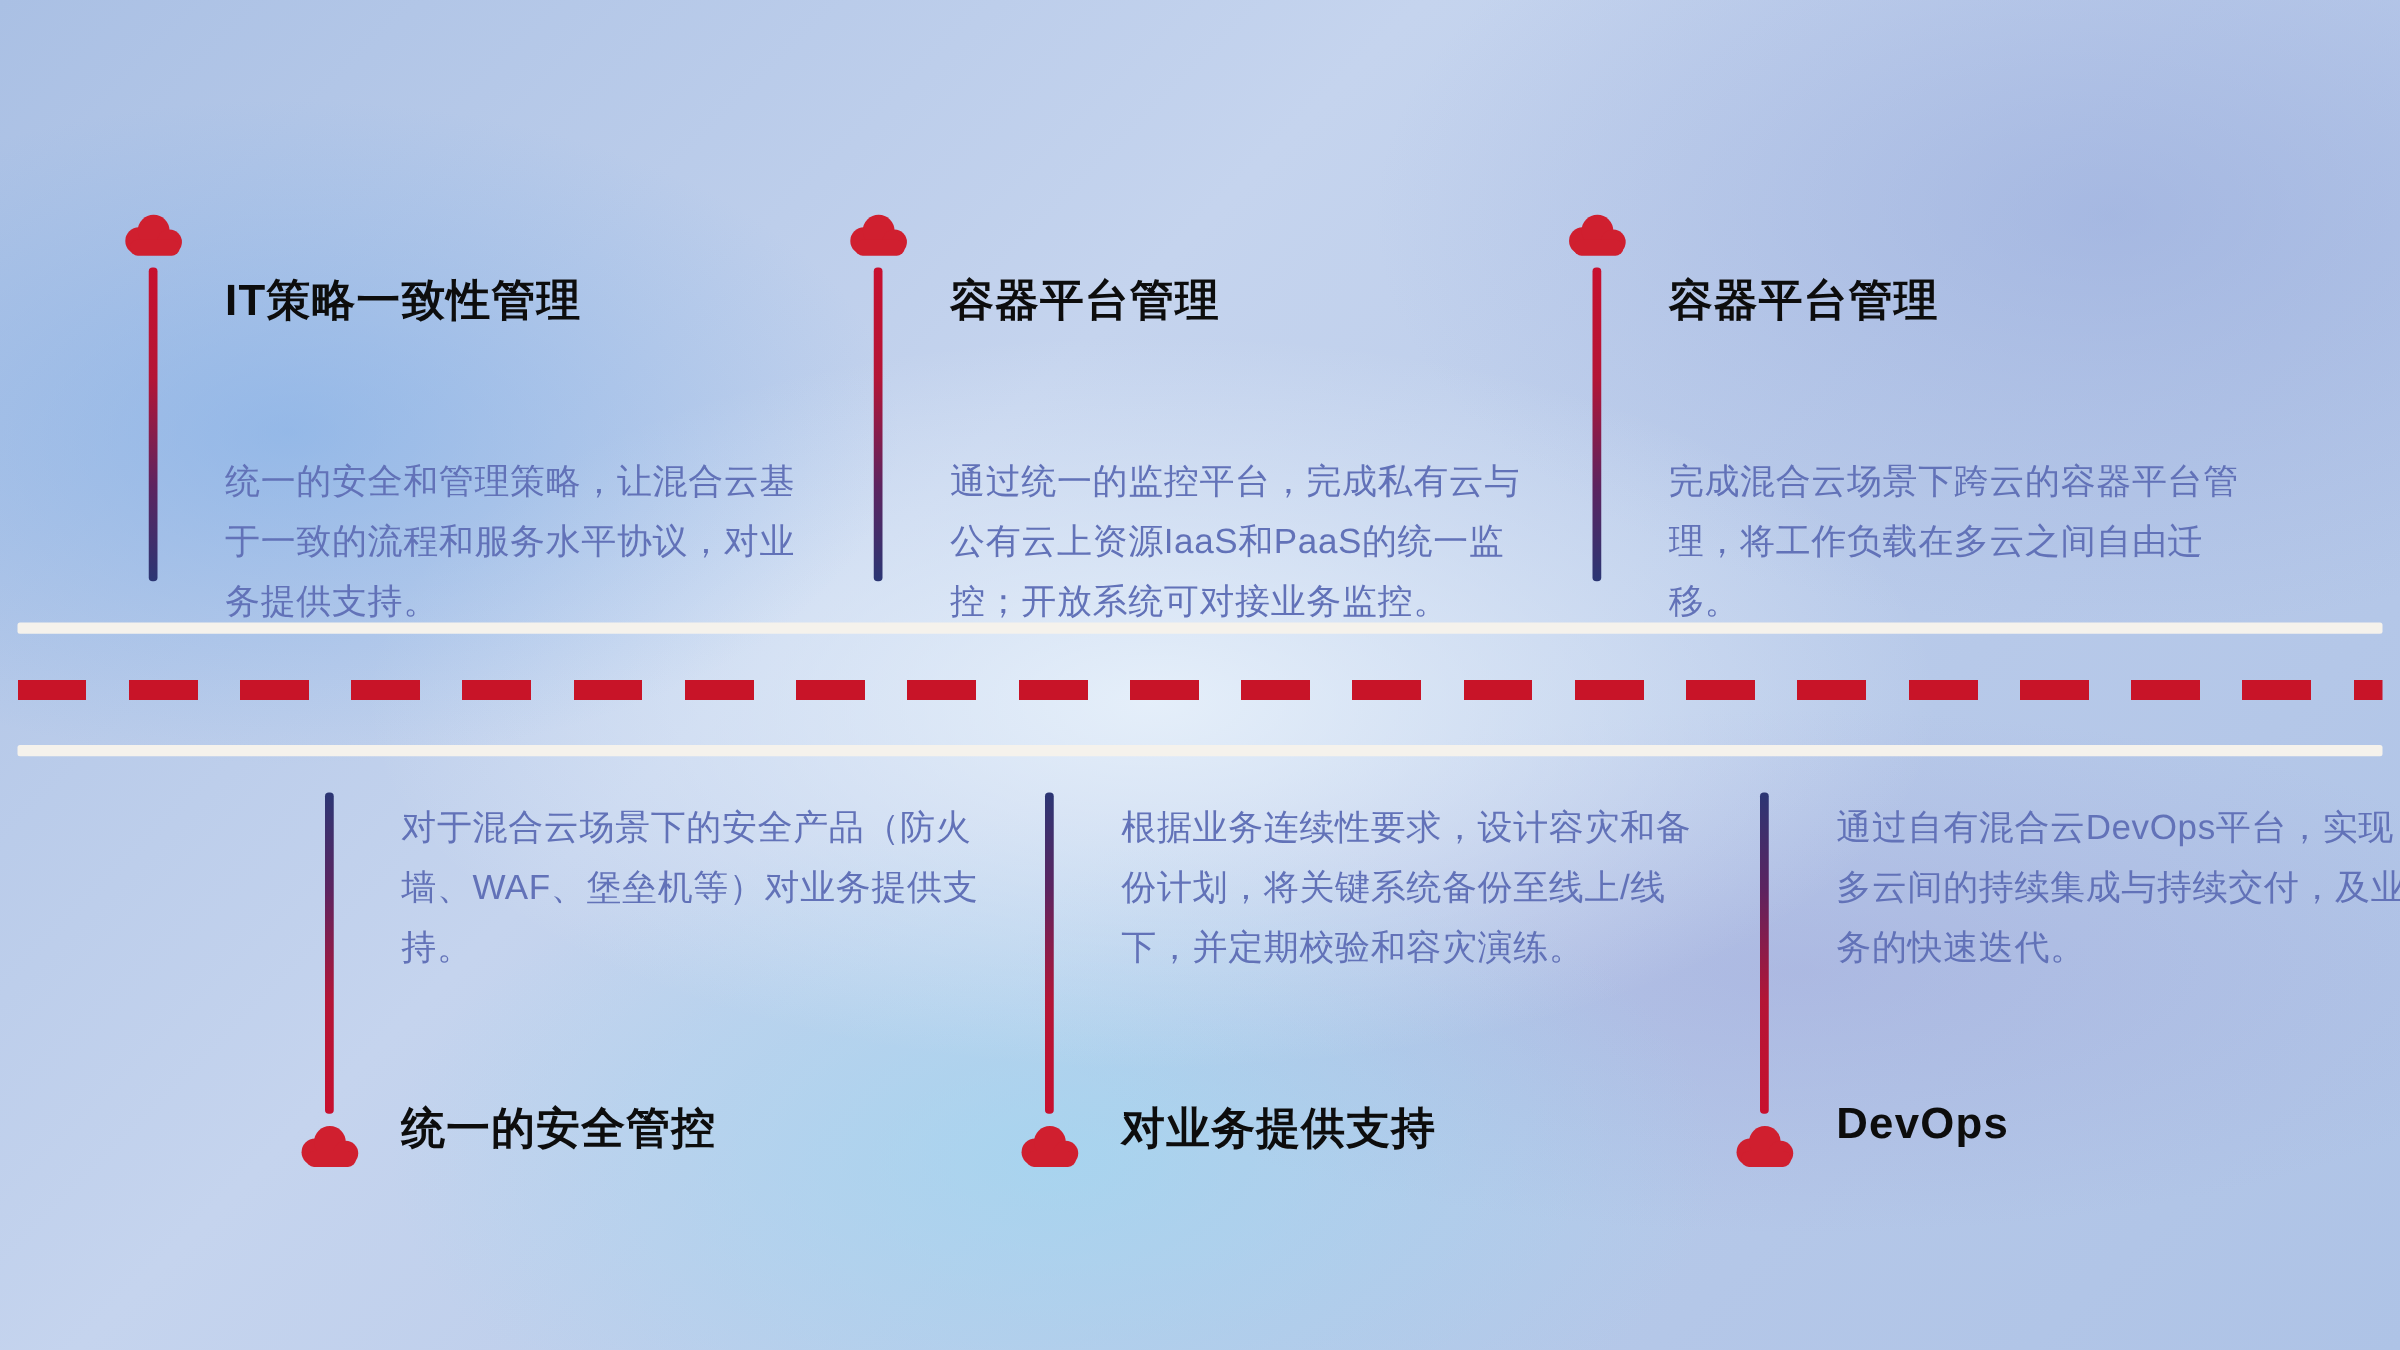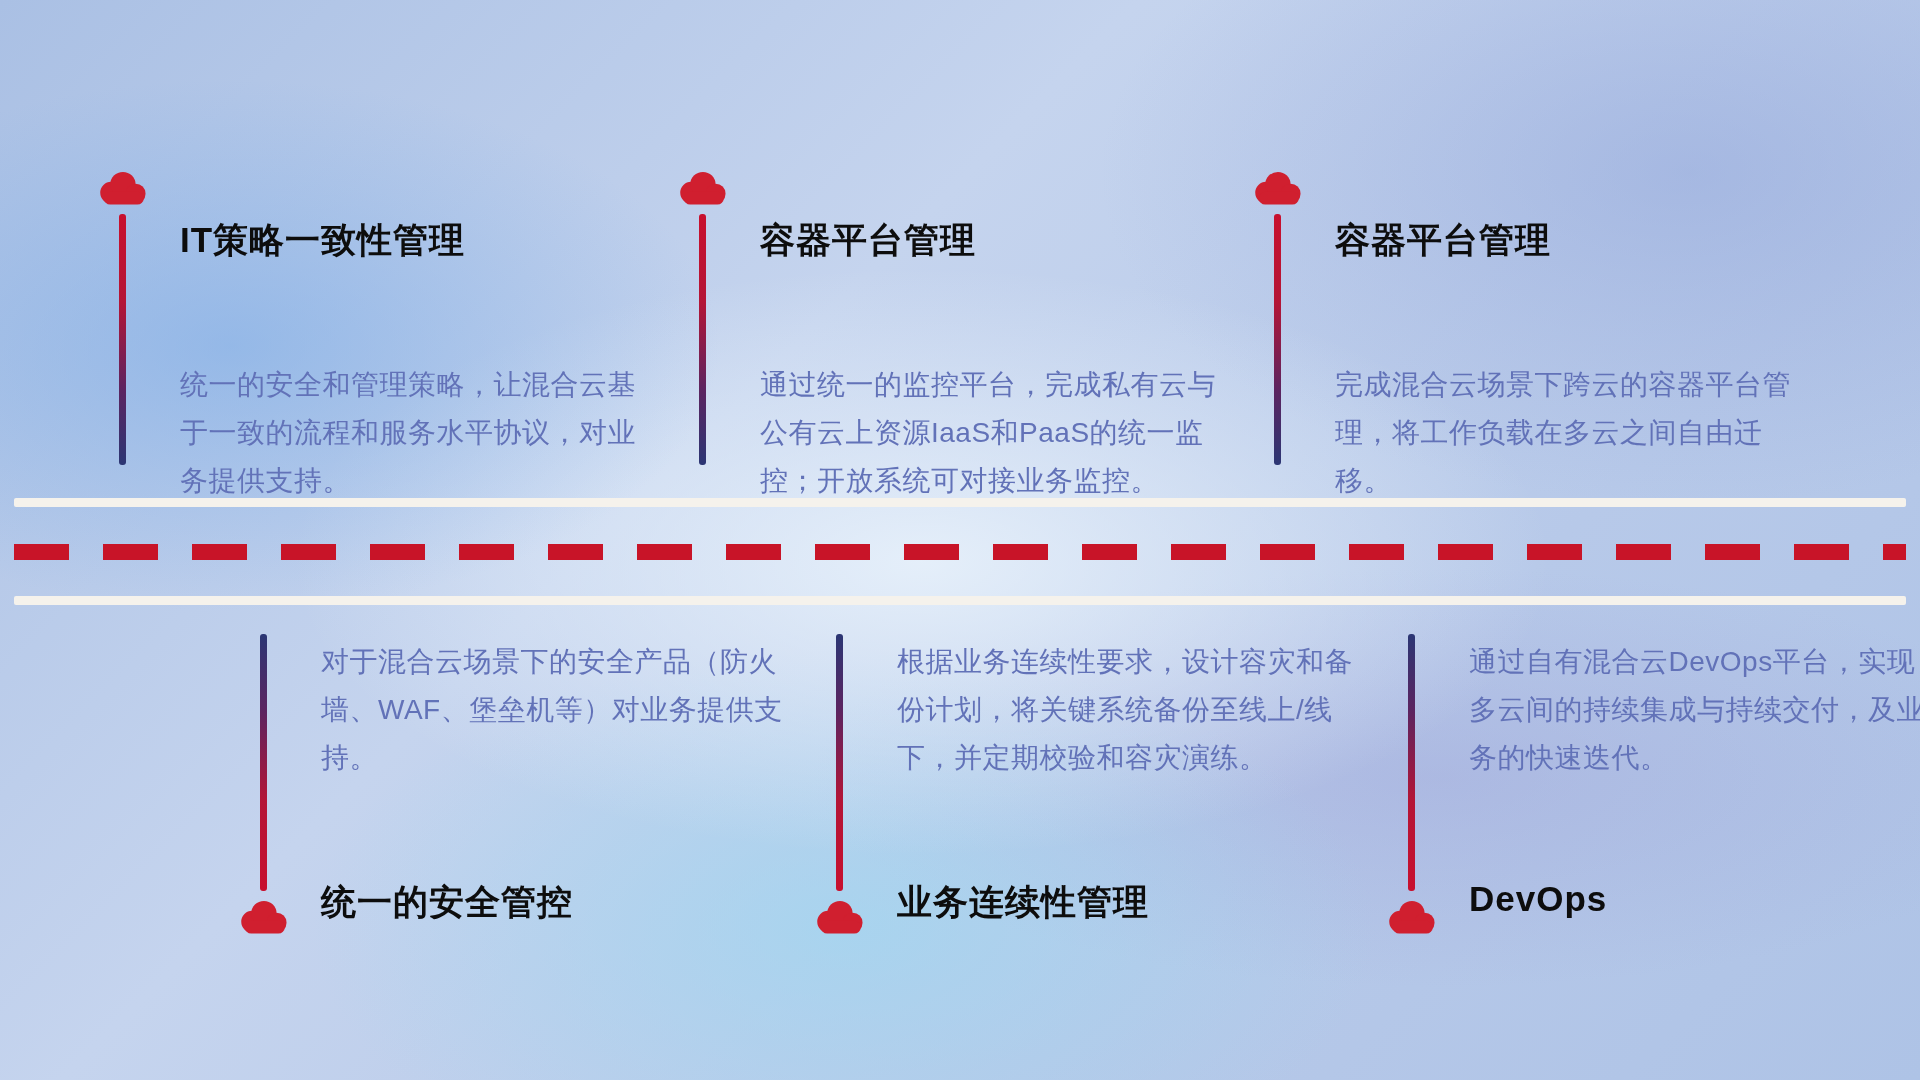--- a/index.html
+++ b/index.html
@@ -177,21 +177,21 @@
       <svg viewBox="0 0 64 44">
           <g fill="#d01f2f">
         <circle cx="20" cy="25" r="12"></circle>
             <circle cx="33" cy="16" r="14"></circle>
             <circle cx="47" cy="26" r="11"></circle>
         <rect x="12" y="24" width="44" height="14" rx="7"></rect>
       </g>
         </svg>
     </div>
     <div class="desc">根据业务连续性要求，设计容灾和备份计划，将关键系统备份至线上/线下，并定期校验和容灾演练。</div>
-    <div class="title">业务连续性管理</div>
+    <div class="title">对业务提供支持</div>
   </div>
 
   <div class="item bottom" style="left:1411px">
     <div class="vline"></div>
     <div class="cloud">
       <svg viewBox="0 0 64 44">
           <g fill="#d01f2f">
         <circle cx="20" cy="25" r="12"></circle>
             <circle cx="33" cy="16" r="14"></circle>
             <circle cx="47" cy="26" r="11"></circle>

